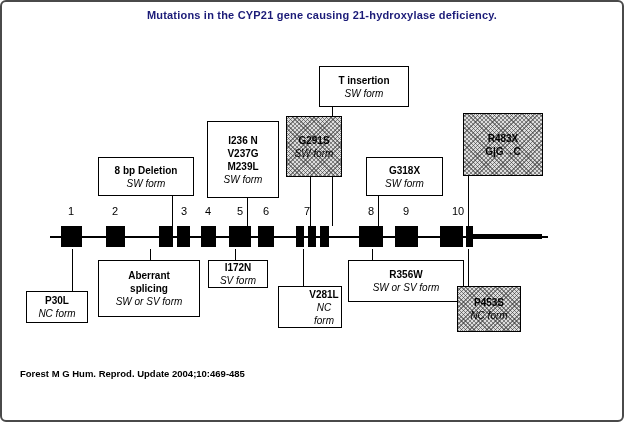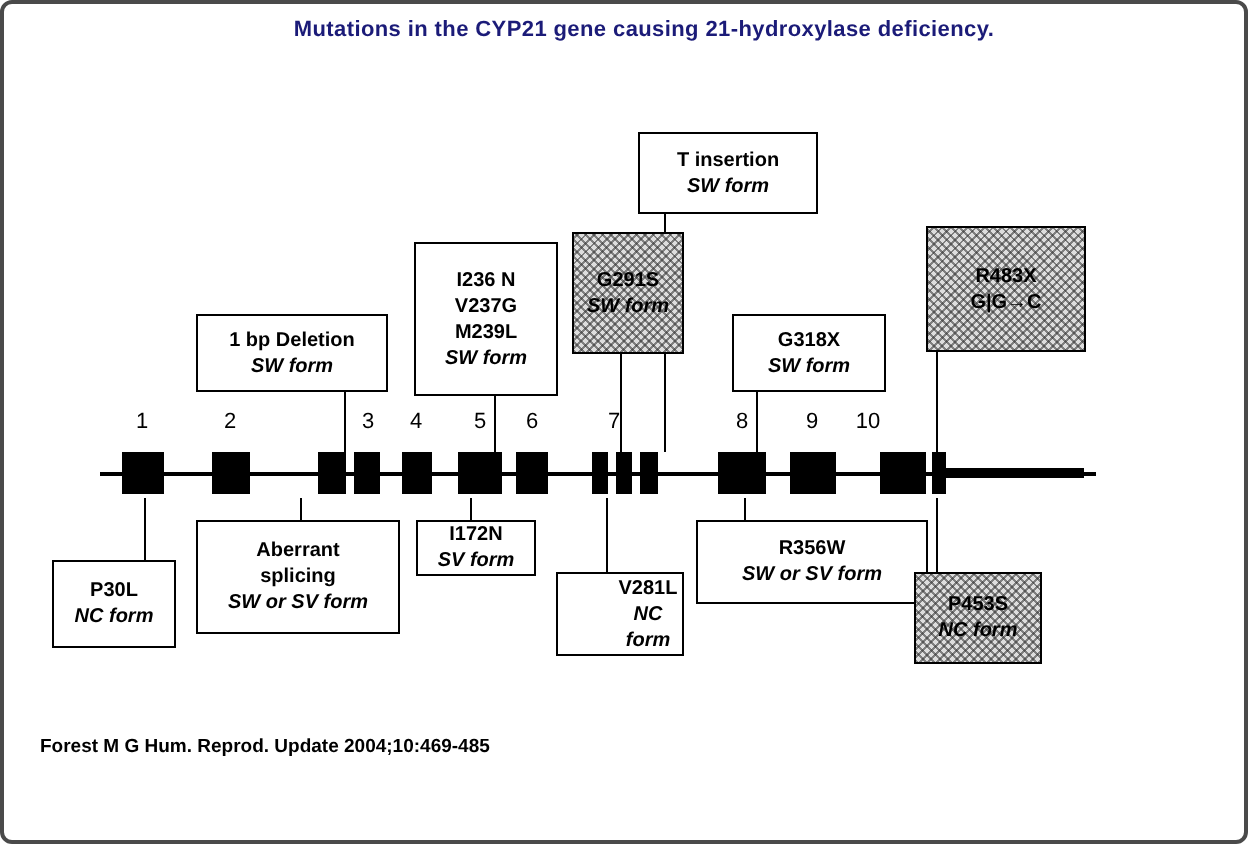--- a/index.html
+++ b/index.html
@@ -18,21 +18,21 @@
     position:absolute; top:203px; transform:translateX(-50%);
     font-size:11px; color:#000;
   }
   .conn { position:absolute; width:1px; background:#000; z-index:1; }
   .mbox {
     position:absolute; border:1px solid #000; background:#fff; z-index:2;
     display:flex; flex-direction:column; align-items:center; justify-content:center;
     text-align:center; font-size:10px; line-height:1.3; padding:2px;
   }
   .mname { font-weight:bold; }
-  .mform { font-style:italic; font-weight:bold; }
+  .mform { font-style:italic; font-weight:normal; }
   .hatched {
     background-color:#ddd;
     background-image:
       repeating-linear-gradient(45deg, rgba(50,50,50,.55) 0 1px, transparent 1px 3px),
       repeating-linear-gradient(-45deg, rgba(50,50,50,.55) 0 1px, transparent 1px 3px);
   }
   .citation {
     position:absolute; left:18px; top:366px; font-size:9.5px; font-weight:bold; color:#000;
   }
 </style>
@@ -48,21 +48,21 @@
 
   <div class="exnum" style="left:69px;">1</div>
   <div class="exnum" style="left:113px;">2</div>
   <div class="exnum" style="left:182px;">3</div>
   <div class="exnum" style="left:206px;">4</div>
   <div class="exnum" style="left:238px;">5</div>
   <div class="exnum" style="left:264px;">6</div>
   <div class="exnum" style="left:305px;">7</div>
   <div class="exnum" style="left:369px;">8</div>
   <div class="exnum" style="left:404px;">9</div>
-  <div class="exnum" style="left:432px;text-align:right;">10</div>
+  <div class="exnum" style="left:456px;text-align:right;">10</div>
 
   <div class="exon" style="left:59px;  width:21px;"></div>
   <div class="exon" style="left:104px; width:19px;"></div>
   <div class="exon" style="left:157px; width:14px;"></div>
   <div class="exon" style="left:175px; width:13px;"></div>
   <div class="exon" style="left:199px; width:15px;"></div>
   <div class="exon" style="left:227px; width:22px;"></div>
   <div class="exon" style="left:256px; width:16px;"></div>
   <div class="exon" style="left:294px; width:8px;"></div>
   <div class="exon" style="left:306px; width:8px;"></div>
@@ -79,21 +79,21 @@
   <div class="conn" style="left:376px; top:194px; height:30px;"></div>
   <div class="conn" style="left:466px; top:174px; height:50px;"></div>
   <div class="conn" style="left:70px;  top:247px; height:42px;"></div>
   <div class="conn" style="left:148px; top:247px; height:11px;"></div>
   <div class="conn" style="left:233px; top:247px; height:11px;"></div>
   <div class="conn" style="left:301px; top:247px; height:37px;"></div>
   <div class="conn" style="left:370px; top:247px; height:11px;"></div>
   <div class="conn" style="left:466px; top:247px; height:37px;"></div>
 
   <div class="mbox" style="left:96px; top:155px; width:96px; height:39px;">
-    <div class="mname">1 bp Deletion</div>
+    <div class="mname">8 bp Deletion</div>
     <div class="mform">SW form</div>
   </div>
 
   <div class="mbox" style="left:205px; top:119px; width:72px; height:77px;">
     <div class="mname">I236 N</div>
     <div class="mname">V237G</div>
     <div class="mname">M239L</div>
     <div class="mform">SW form</div>
   </div>
 
@@ -110,21 +110,21 @@
   <div class="mbox" style="left:364px; top:155px; width:77px; height:39px;">
     <div class="mname">G318X</div>
     <div class="mform">SW form</div>
   </div>
 
   <div class="mbox hatched" style="left:461px; top:111px; width:80px; height:63px;">
     <div class="mname">R483X</div>
     <div class="mname">G|G→C</div>
   </div>
 
-  <div class="mbox" style="left:24px; top:278px; width:62px; height:44px;">
+  <div class="mbox" style="left:24px; top:289px; width:62px; height:32px;">
     <div class="mname">P30L</div>
     <div class="mform">NC form</div>
   </div>
 
   <div class="mbox" style="left:96px; top:258px; width:102px; height:57px;">
     <div class="mname">Aberrant</div>
     <div class="mname">splicing</div>
     <div class="mform">SW or SV form</div>
   </div>
 

